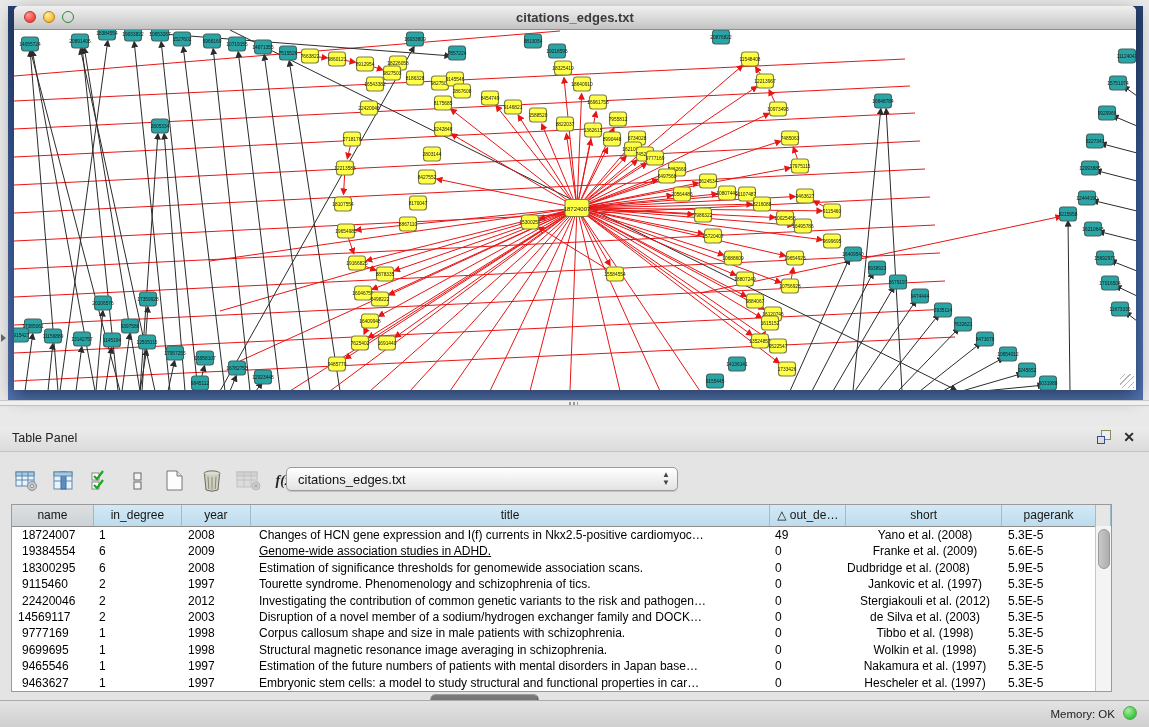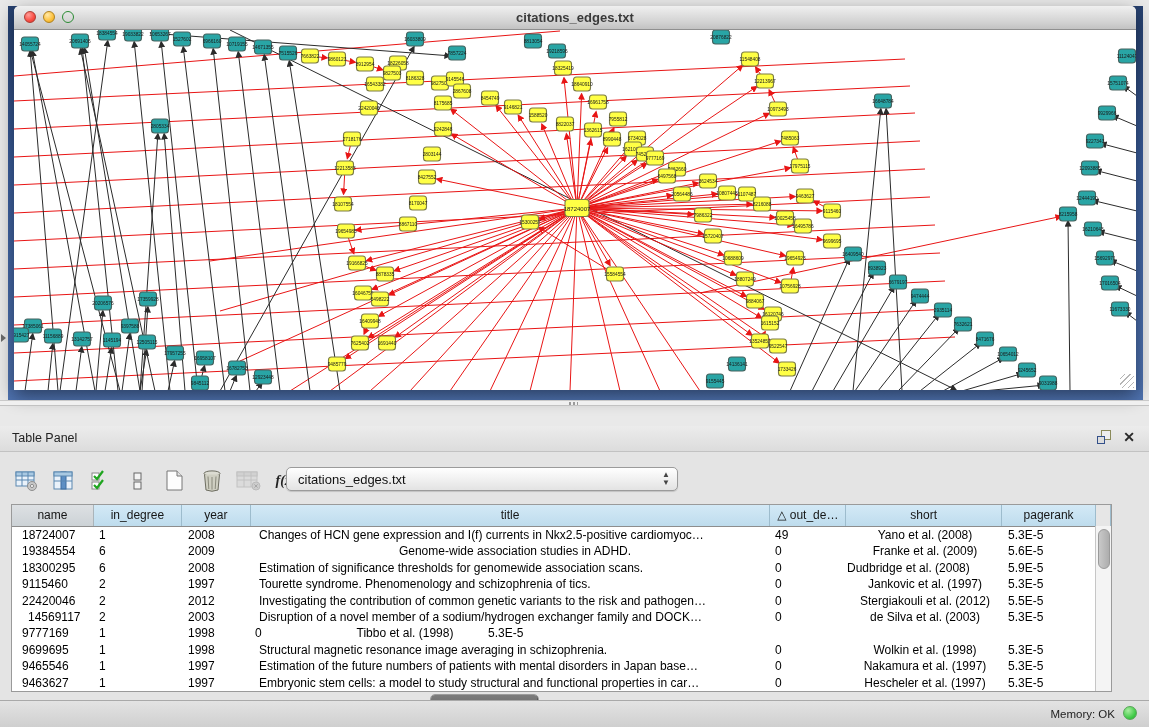--- a/index.html
+++ b/index.html
@@ -888,21 +888,21 @@
           <div class="td" style="width: 69px; text-align: left; padding-left: 6px;">2008</div>
           <div class="td" style="width: 520px; text-align: left; padding-left: 8px;">Changes of HCN gene expression and I(f) currents in Nkx2.5-positive cardiomyoc…</div>
           <div class="td" style="width: 76px; text-align: left; padding-left: 4px;">49</div>
           <div class="td" style="width: 156px; text-align: center;">Yano et al. (2008)</div>
           <div class="td" style="width: 94px; text-align: left; padding-left: 5px;">5.3E-5</div>
         </div>
         <div class="tr">
           <div class="td" style="width: 82px; text-align: left; padding-left: 10px;">19384554</div>
           <div class="td" style="width: 88px; text-align: left; padding-left: 5px;">6</div>
           <div class="td" style="width: 69px; text-align: left; padding-left: 6px;">2009</div>
-          <div class="td" style="width: 520px; text-align: center; padding-left: 8px;">Genome-wide association studies in ADHD.</div>
+          <div class="td" style="width: 520px; text-align: left; padding-left: 8px; text-decoration: underline;">Genome-wide association studies in ADHD.</div>
           <div class="td" style="width: 76px; text-align: left; padding-left: 4px;">0</div>
           <div class="td" style="width: 156px; text-align: center;">Franke et al. (2009)</div>
           <div class="td" style="width: 94px; text-align: left; padding-left: 5px;">5.6E-5</div>
         </div>
         <div class="tr">
           <div class="td" style="width: 82px; text-align: left; padding-left: 10px;">18300295</div>
           <div class="td" style="width: 88px; text-align: left; padding-left: 5px;">6</div>
           <div class="td" style="width: 69px; text-align: left; padding-left: 6px;">2008</div>
           <div class="td" style="width: 520px; text-align: left; padding-left: 8px;">Estimation of significance thresholds for genomewide association scans.</div>
           <div class="td" style="width: 76px; text-align: left; padding-left: 4px;">0</div>
@@ -921,32 +921,33 @@
         <div class="tr">
           <div class="td" style="width: 82px; text-align: left; padding-left: 10px;">22420046</div>
           <div class="td" style="width: 88px; text-align: left; padding-left: 5px;">2</div>
           <div class="td" style="width: 69px; text-align: left; padding-left: 6px;">2012</div>
           <div class="td" style="width: 520px; text-align: left; padding-left: 8px;">Investigating the contribution of common genetic variants to the risk and pathogen…</div>
           <div class="td" style="width: 76px; text-align: left; padding-left: 4px;">0</div>
           <div class="td" style="width: 156px; text-align: center;">Stergiakouli et al. (2012)</div>
           <div class="td" style="width: 94px; text-align: left; padding-left: 5px;">5.5E-5</div>
         </div>
         <div class="tr">
-          <div class="td" style="width: 82px; text-align: left; padding-left: 16px;">14569117</div>
+          <div class="td" style="width: 82px; text-align: left; padding-left: 6px;">14569117</div>
           <div class="td" style="width: 88px; text-align: left; padding-left: 5px;">2</div>
           <div class="td" style="width: 69px; text-align: left; padding-left: 6px;">2003</div>
           <div class="td" style="width: 520px; text-align: left; padding-left: 8px;">Disruption of a novel member of a sodium/hydrogen exchanger family and DOCK…</div>
           <div class="td" style="width: 76px; text-align: left; padding-left: 4px;">0</div>
           <div class="td" style="width: 156px; text-align: center;">de Silva et al. (2003)</div>
           <div class="td" style="width: 94px; text-align: left; padding-left: 5px;">5.3E-5</div>
         </div>
         <div class="tr">
           <div class="td" style="width: 82px; text-align: left; padding-left: 10px;">9777169</div>
           <div class="td" style="width: 88px; text-align: left; padding-left: 5px;">1</div>
           <div class="td" style="width: 69px; text-align: left; padding-left: 6px;">1998</div>
+          <div class="td" style="width: 520px; text-align: left; padding-left: 8px;">Corpus callosum shape and size in male patients with schizophrenia.</div>
           <div class="td" style="width: 76px; text-align: left; padding-left: 4px;">0</div>
           <div class="td" style="width: 156px; text-align: center;">Tibbo et al. (1998)</div>
           <div class="td" style="width: 94px; text-align: left; padding-left: 5px;">5.3E-5</div>
         </div>
         <div class="tr">
           <div class="td" style="width: 82px; text-align: left; padding-left: 10px;">9699695</div>
           <div class="td" style="width: 88px; text-align: left; padding-left: 5px;">1</div>
           <div class="td" style="width: 69px; text-align: left; padding-left: 6px;">1998</div>
           <div class="td" style="width: 520px; text-align: left; padding-left: 8px;">Structural magnetic resonance image averaging in schizophrenia.</div>
           <div class="td" style="width: 76px; text-align: left; padding-left: 4px;">0</div>

